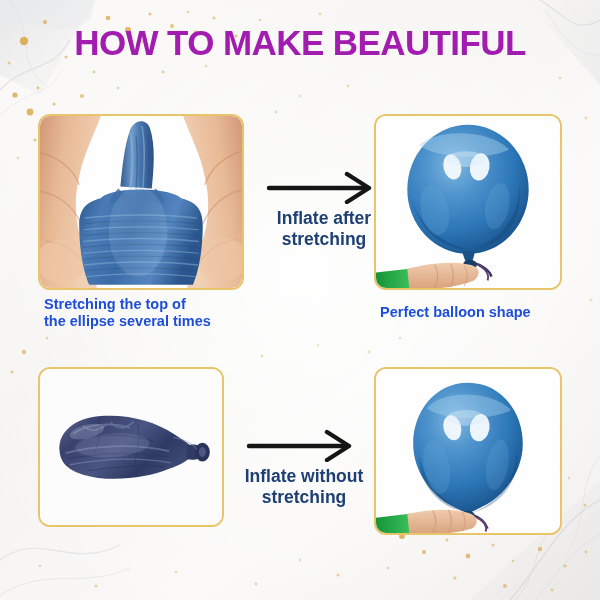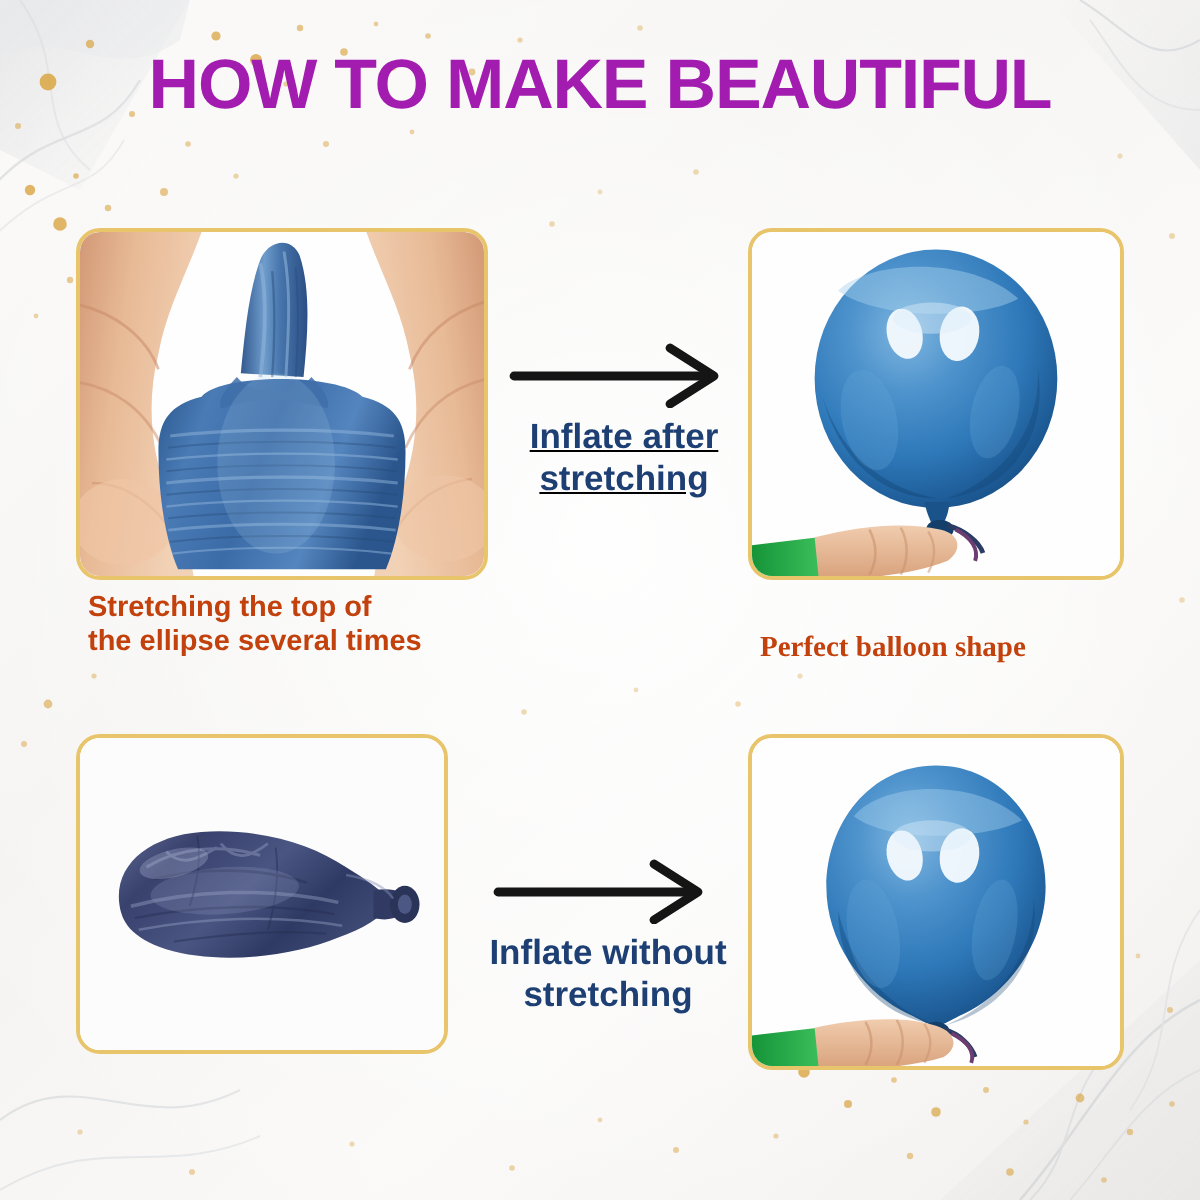--- a/index.html
+++ b/index.html
@@ -37,21 +37,21 @@
     background:#ffffff;
     border:2px solid #E8C46A;
     border-radius:12px;
     overflow:hidden;
   }
   .frame-inner { position:absolute; inset:0; overflow:hidden; }
 
   
   .caption {
     position:absolute;
-    color:#c2410c;
+    color:#1d4ed8;
     font-weight:bold;
     font-size:14.5px;
     line-height:17px;
   }
 
   
   .step { position:absolute; text-align:center; }
   .step-arrow { display:block; }
   .step-label {
     color:#1D3F73;
@@ -271,21 +271,21 @@
         <ellipse cx="100" cy="118" rx="30" ry="46" fill="#A9CBE8" opacity=".18"></ellipse>
       </svg>
     </div>
   </div>
 
   <div class="caption" style="left:44px; top:296px; width:240px;">
     <div>Stretching the top of</div>
     <div>the ellipse several times</div>
   </div>
 
-  <div class="step" style="left:238px; top:170px; width:148px;text-decoration:underline;">
+  <div class="step" style="left:250px; top:170px; width:148px;">
     <svg class="step-arrow" width="118" height="34" viewBox="0 0 118 34" style="margin:0 auto;">
       <path d="M4 18 L100 18" stroke="#151515" stroke-width="4.4" stroke-linecap="round" fill="none"></path>
       <path d="M82 4 L104 18 L82 32" stroke="#151515" stroke-width="4.4" stroke-linecap="round" stroke-linejoin="round" fill="none"></path>
     </svg>
     <div class="step-label">
       <div>Inflate after</div>
       <div>stretching</div>
     </div>
   </div>
 
@@ -331,21 +331,21 @@
         <path d="M0 160 L34 156 L36 176 L0 176 Z" fill="url(#sleeveA)"></path>
         <path d="M32 156 C 56 150, 78 148, 96 152 C 106 154, 108 162, 100 168
                  C 80 176, 52 178, 34 176 Z" fill="url(#handA)"></path>
         <path d="M60 152 C 64 160, 64 168, 60 175" stroke="#C9916C" stroke-width="1.3" fill="none" opacity=".6"></path>
         <path d="M76 151 C 80 158, 80 168, 76 175" stroke="#C9916C" stroke-width="1.3" fill="none" opacity=".55"></path>
         <path d="M90 153 C 94 159, 94 167, 90 174" stroke="#C9916C" stroke-width="1.2" fill="none" opacity=".5"></path>
       </svg>
     </div>
   </div>
 
-  <div class="caption" style="left:380px; top:316px; width:212px;font-family:Liberation Serif, serif;">
+  <div class="caption" style="left:380px; top:304px; width:212px;">
     <div>Perfect balloon shape</div>
   </div>
 
   <div class="frame" style="left:38px; top:367px; width:186px; height:160px;">
     <div class="frame-inner">
       <svg class="art" viewBox="0 0 186 160" preserveAspectRatio="xMidYMid slice">
         <defs>
           <linearGradient id="deflate" x1="0" y1="0" x2="1" y2="0.5">
             <stop offset="0%" stop-color="#5C6A92"></stop>
             <stop offset="25%" stop-color="#39416D"></stop>

